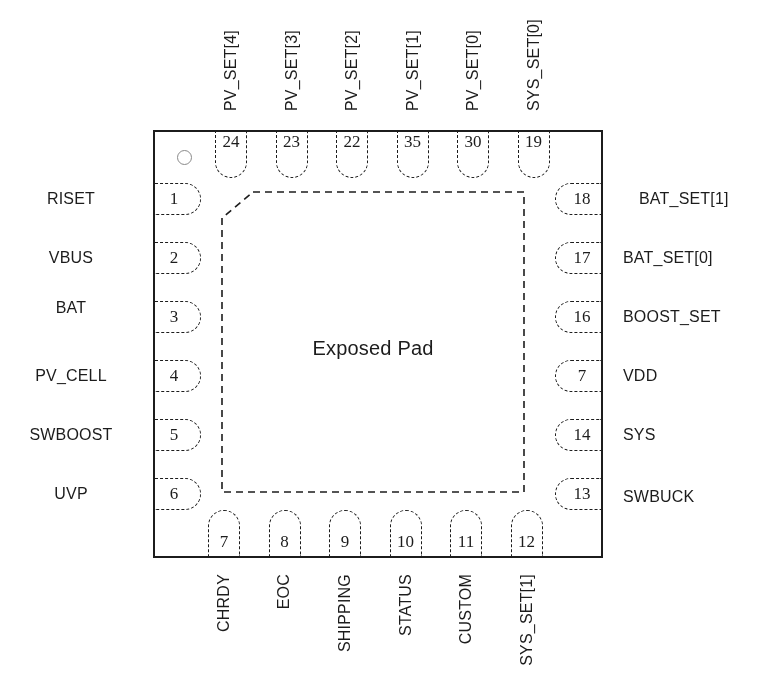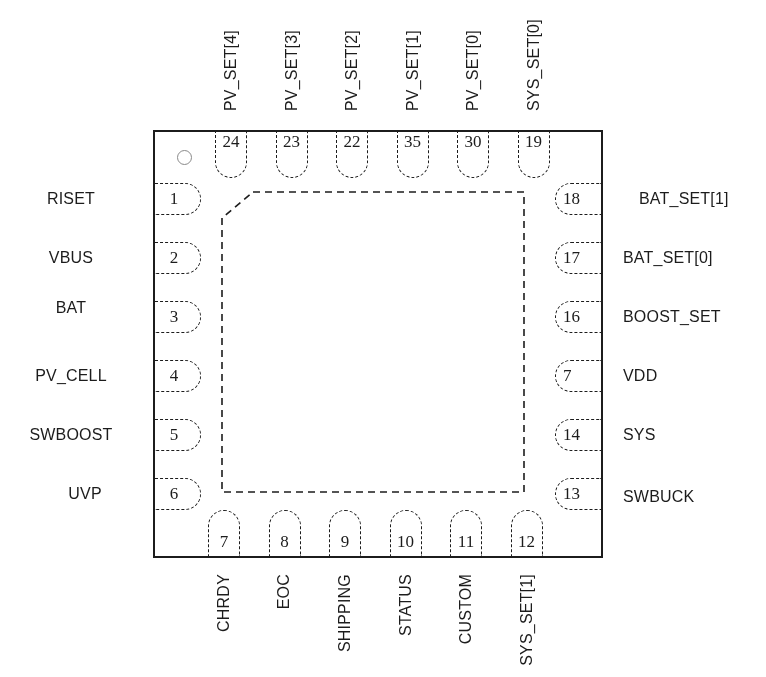--- a/index.html
+++ b/index.html
@@ -27,21 +27,21 @@
   .pad-left {
     left:155px; width:46px; height:32px;
     border:1.8px dashed #1c1c1c; border-left:none;
     border-radius:0 16px 16px 0;
     align-items:center; justify-content:center; padding-right:7px;
   }
   .pad-right {
     left:555px; width:46px; height:32px;
     border:1.8px dashed #1c1c1c; border-right:none;
     border-radius:16px 0 0 16px;
-    align-items:center; padding-left:7px;
+    align-items:center; justify-content:center; padding-left:7px;
   }
   .pad-top {
     top:132px; width:32px; height:46px;
     border:1.8px dashed #1c1c1c; border-top:none;
     border-radius:0 0 16px 16px;
     align-items:flex-start; justify-content:center; 
   }
   .pad-bottom {
     top:510px; width:32px; height:46px;
     border:1.8px dashed #1c1c1c; border-bottom:none;
@@ -67,20 +67,21 @@
 <div id="canvas">
 
   <div id="chip-body"></div>
 
   <svg id="exposed-pad-svg" width="766" height="677" viewBox="0 0 766 677">
     <polygon points="253,192 524,192 524,492 222,492 222,218" fill="none" stroke="#1c1c1c" stroke-width="1.6" stroke-dasharray="7,5"></polygon>
   </svg>
 
   <div id="pin1-circle"></div>
 
+  <div id="exposed-pad-label">Exposed Pad</div>
 
   <div id="pins-layer">
       <div class="pad pad-left" style="top: 183px;">
         <span>1</span>
       </div>
       <div class="hlabel hlabel-left" style="top: 189px;">RISET</div>
       <div class="pad pad-left" style="top: 242px;">
         <span>2</span>
       </div>
       <div class="hlabel hlabel-left" style="top: 248px;">VBUS</div>
@@ -92,21 +93,21 @@
         <span>4</span>
       </div>
       <div class="hlabel hlabel-left" style="top: 366px;">PV_CELL</div>
       <div class="pad pad-left" style="top: 419px;">
         <span>5</span>
       </div>
       <div class="hlabel hlabel-left" style="top: 425px;">SWBOOST</div>
       <div class="pad pad-left" style="top: 478px;">
         <span>6</span>
       </div>
-      <div class="hlabel hlabel-left" style="top: 484px; margin-left: 14px;">UVP</div>
+      <div class="hlabel hlabel-left" style="top: 484px;">UVP</div>
       <div class="pad pad-right" style="top: 183px;">
         <span>18</span>
       </div>
       <div class="hlabel hlabel-right" style="top: 189px; margin-left: 16px;">BAT_SET[1]</div>
       <div class="pad pad-right" style="top: 242px;">
         <span>17</span>
       </div>
       <div class="hlabel hlabel-right" style="top: 248px;">BAT_SET[0]</div>
       <div class="pad pad-right" style="top: 301px;">
         <span>16</span>

